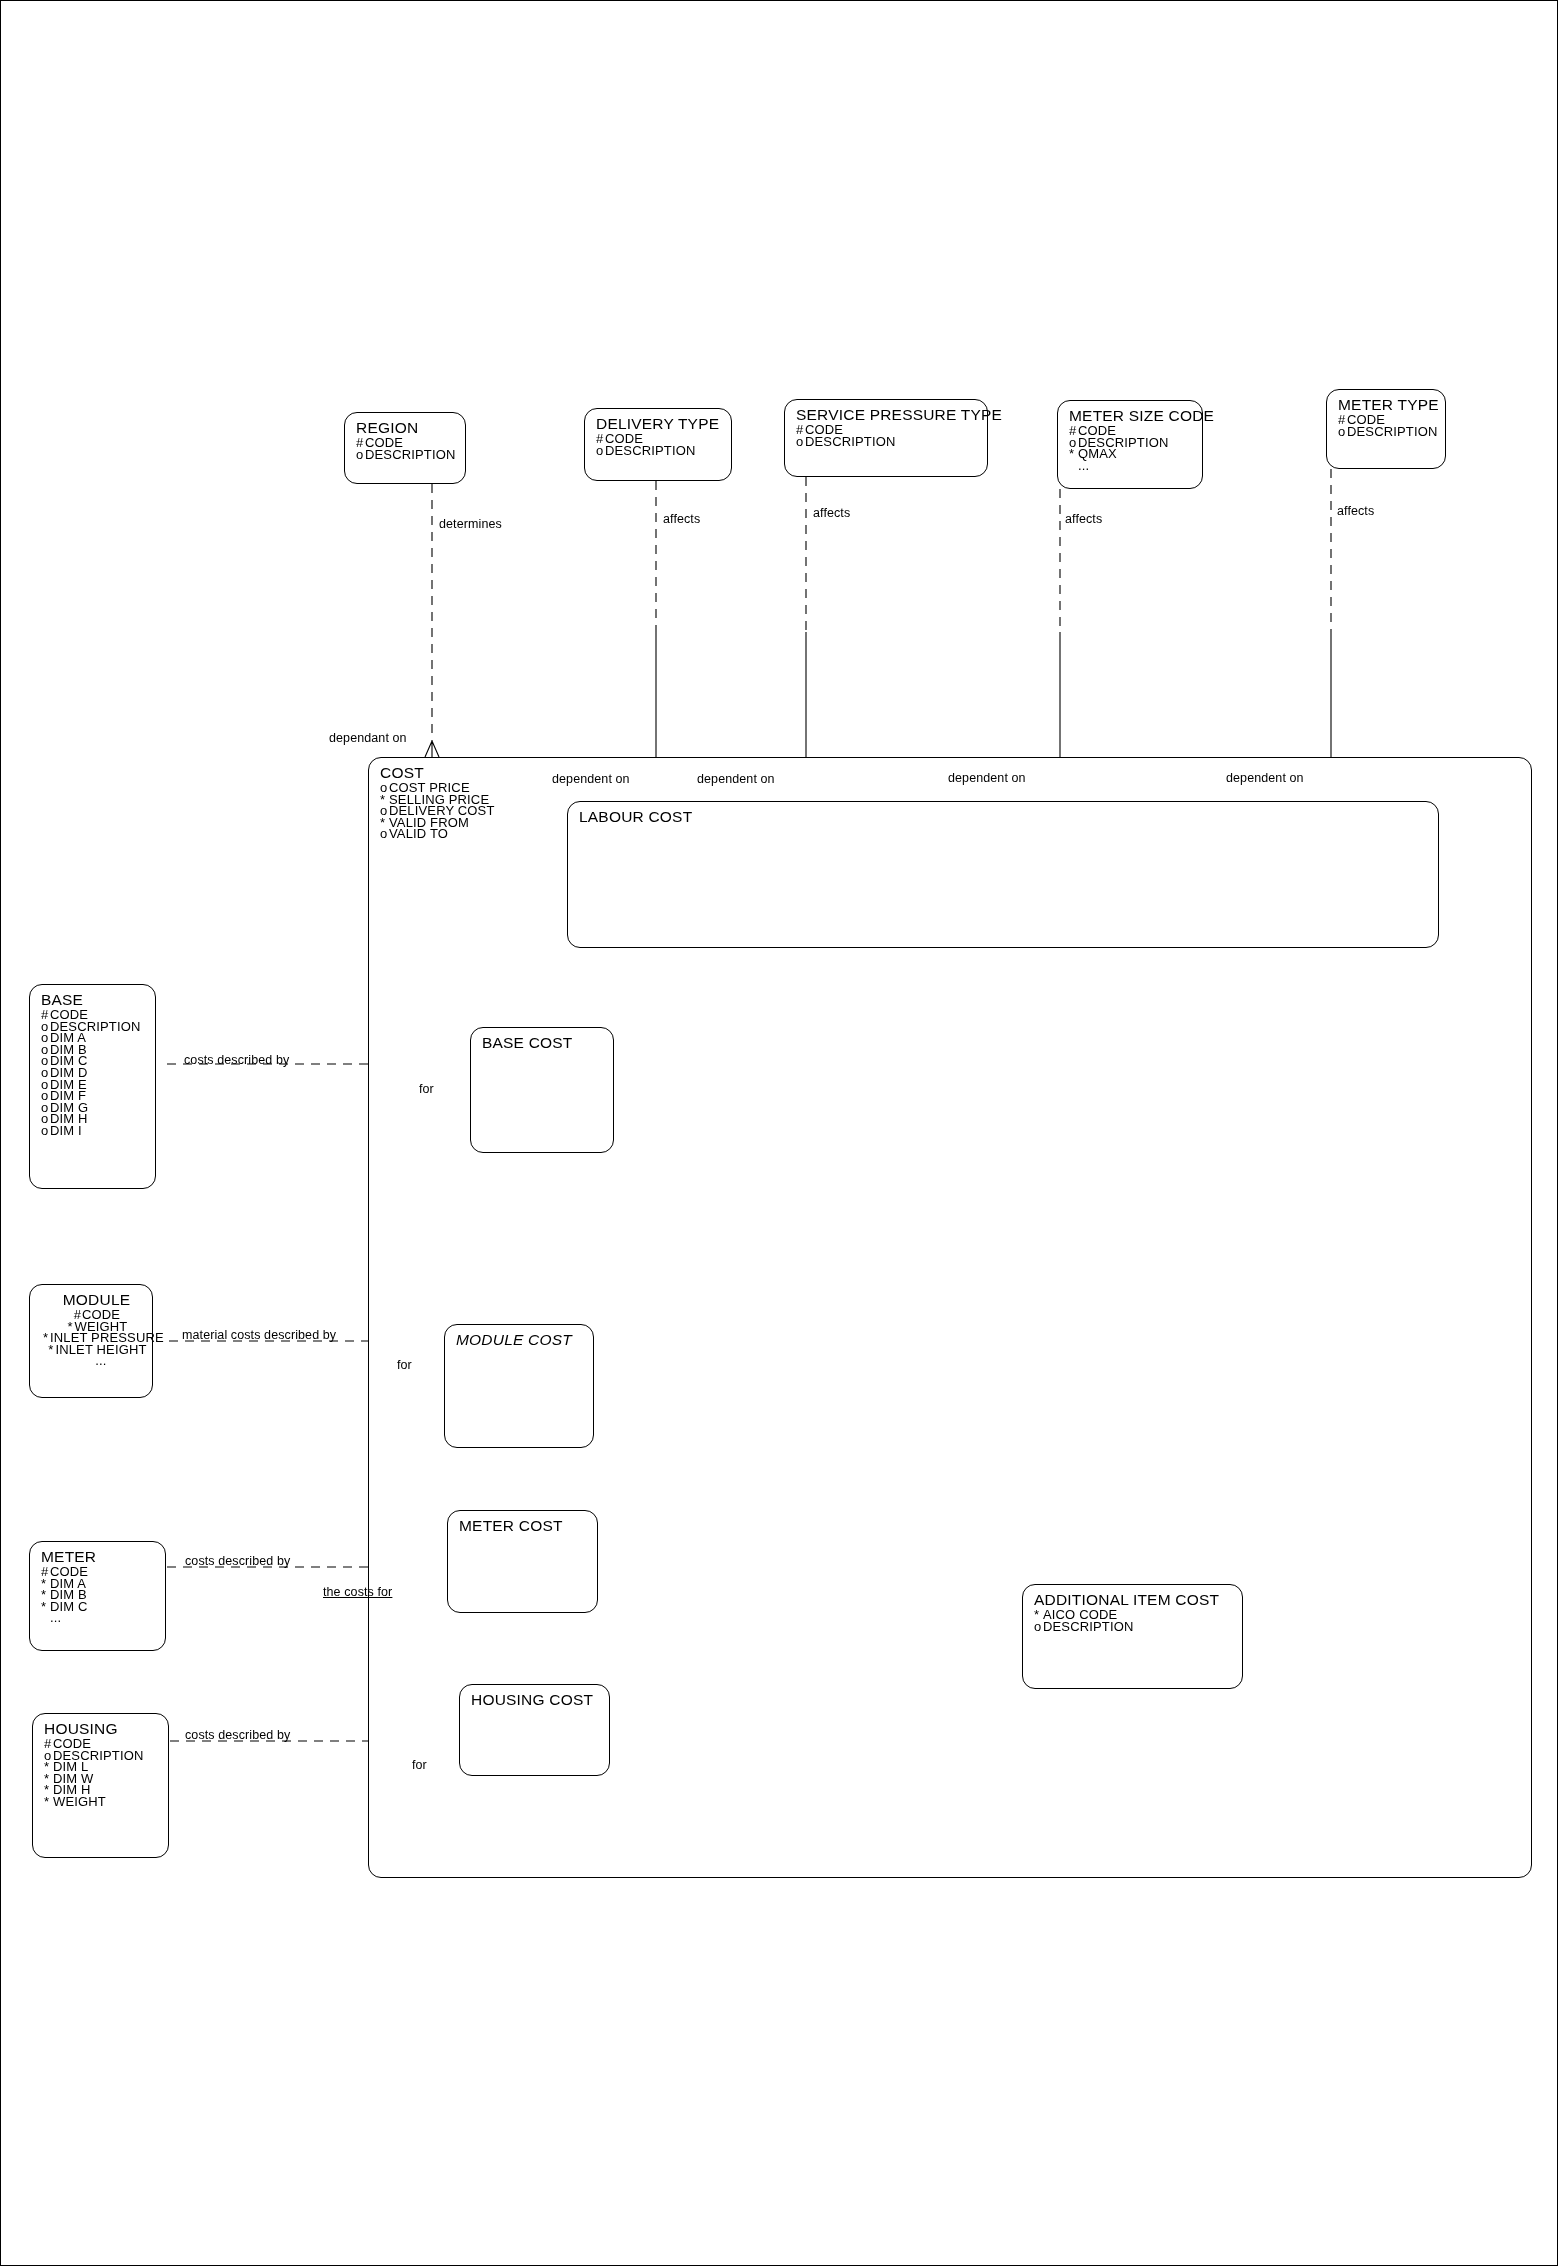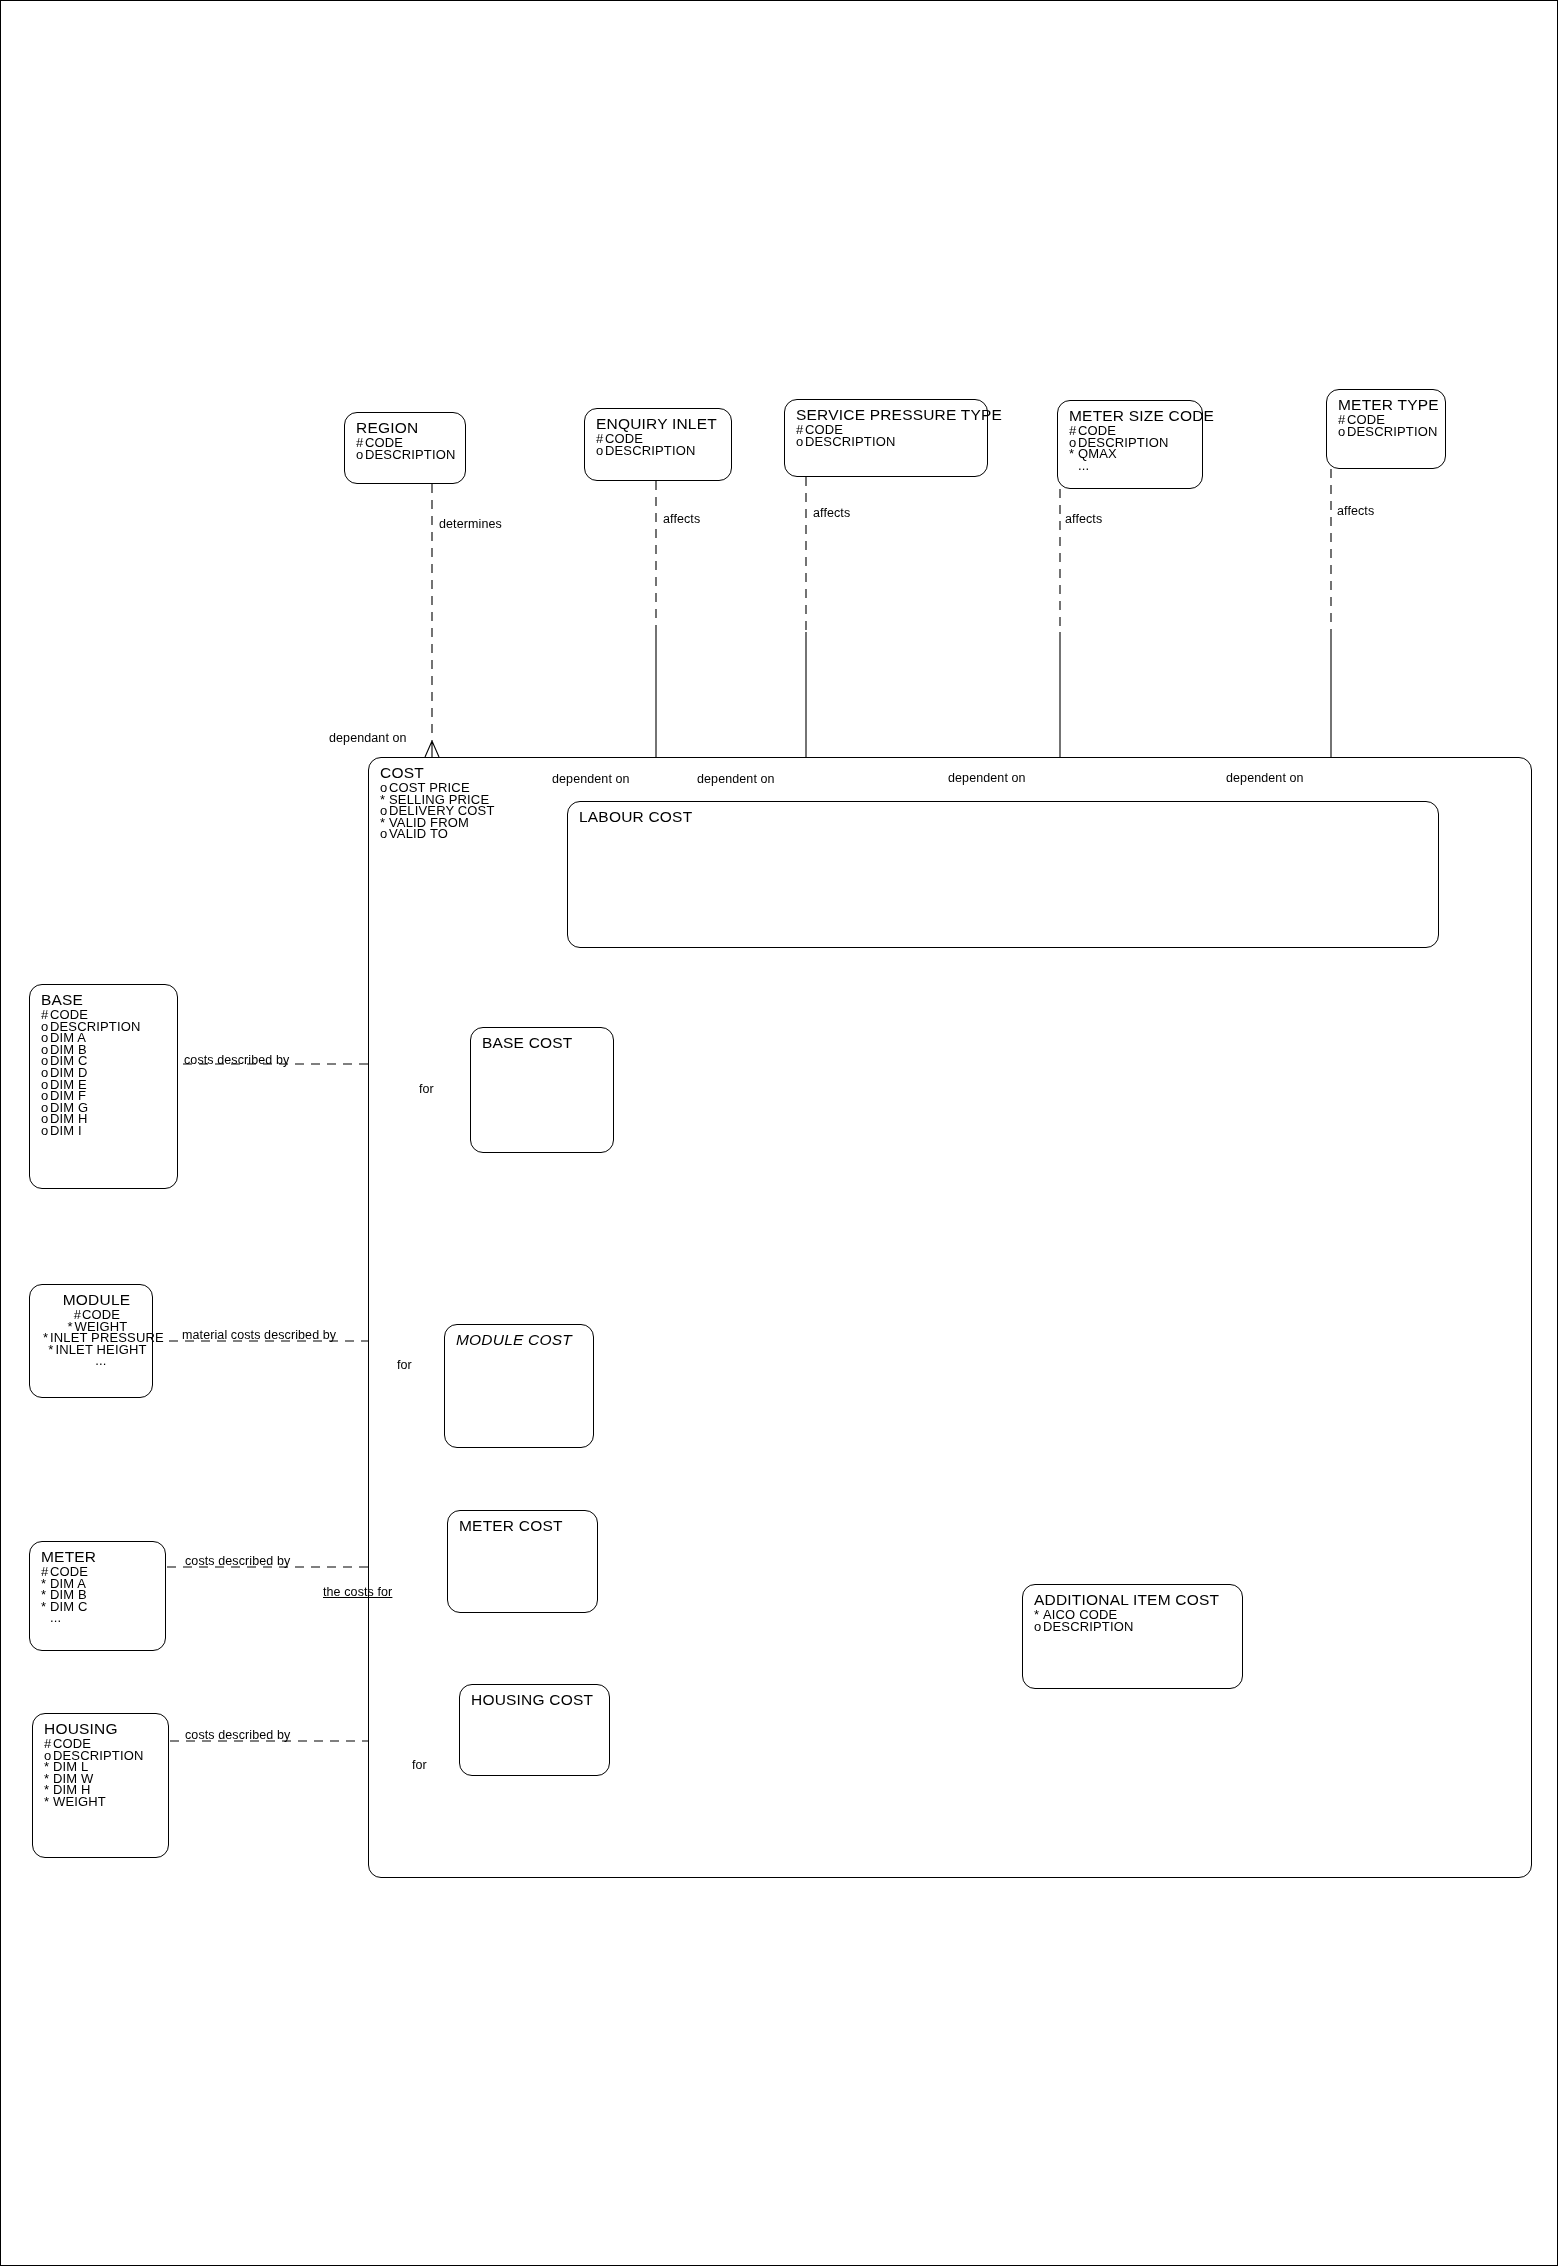--- a/index.html
+++ b/index.html
@@ -136,21 +136,21 @@
 
   <div class="entity" style="left: 343px; top: 411px; width: 122px; height: 72px;">
     <div class="ename">REGION</div>
     <div class="attrs">
         <div class="attr"><span class="mk">#</span><span>CODE</span></div>
         <div class="attr"><span class="mk">o</span><span>DESCRIPTION</span></div>
       </div>
   </div>
 
   <div class="entity" style="left: 583px; top: 407px; width: 148px; height: 73px;">
-    <div class="ename">ENQUIRY INLET</div>
+    <div class="ename">DELIVERY TYPE</div>
     <div class="attrs">
         <div class="attr"><span class="mk">#</span><span>CODE</span></div>
         <div class="attr"><span class="mk">o</span><span>DESCRIPTION</span></div>
       </div>
   </div>
 
   <div class="entity" style="left: 783px; top: 398px; width: 204px; height: 78px;">
     <div class="ename">SERVICE PRESSURE TYPE</div>
     <div class="attrs">
         <div class="attr"><span class="mk">#</span><span>CODE</span></div>
@@ -185,21 +185,21 @@
         <div class="attr"><span class="mk">*</span><span>VALID FROM</span></div>
         <div class="attr"><span class="mk">o</span><span>VALID TO</span></div>
       </div>
   </div>
 
   <div class="entity" style="left: 566px; top: 800px; width: 872px; height: 147px; border-radius: 13px;">
     <div class="ename">LABOUR COST</div>
     <div class="attrs"></div>
   </div>
 
-  <div class="entity" style="left: 28px; top: 983px; width: 149px; height: 205px;">
+  <div class="entity" style="left: 28px; top: 983px; width: 127px; height: 205px;">
     <div class="ename">BASE</div>
     <div class="attrs">
         <div class="attr"><span class="mk">#</span><span>CODE</span></div>
         <div class="attr"><span class="mk">o</span><span>DESCRIPTION</span></div>
         <div class="attr"><span class="mk">o</span><span>DIM A</span></div>
         <div class="attr"><span class="mk">o</span><span>DIM B</span></div>
         <div class="attr"><span class="mk">o</span><span>DIM C</span></div>
         <div class="attr"><span class="mk">o</span><span>DIM D</span></div>
         <div class="attr"><span class="mk">o</span><span>DIM E</span></div>
         <div class="attr"><span class="mk">o</span><span>DIM F</span></div>

